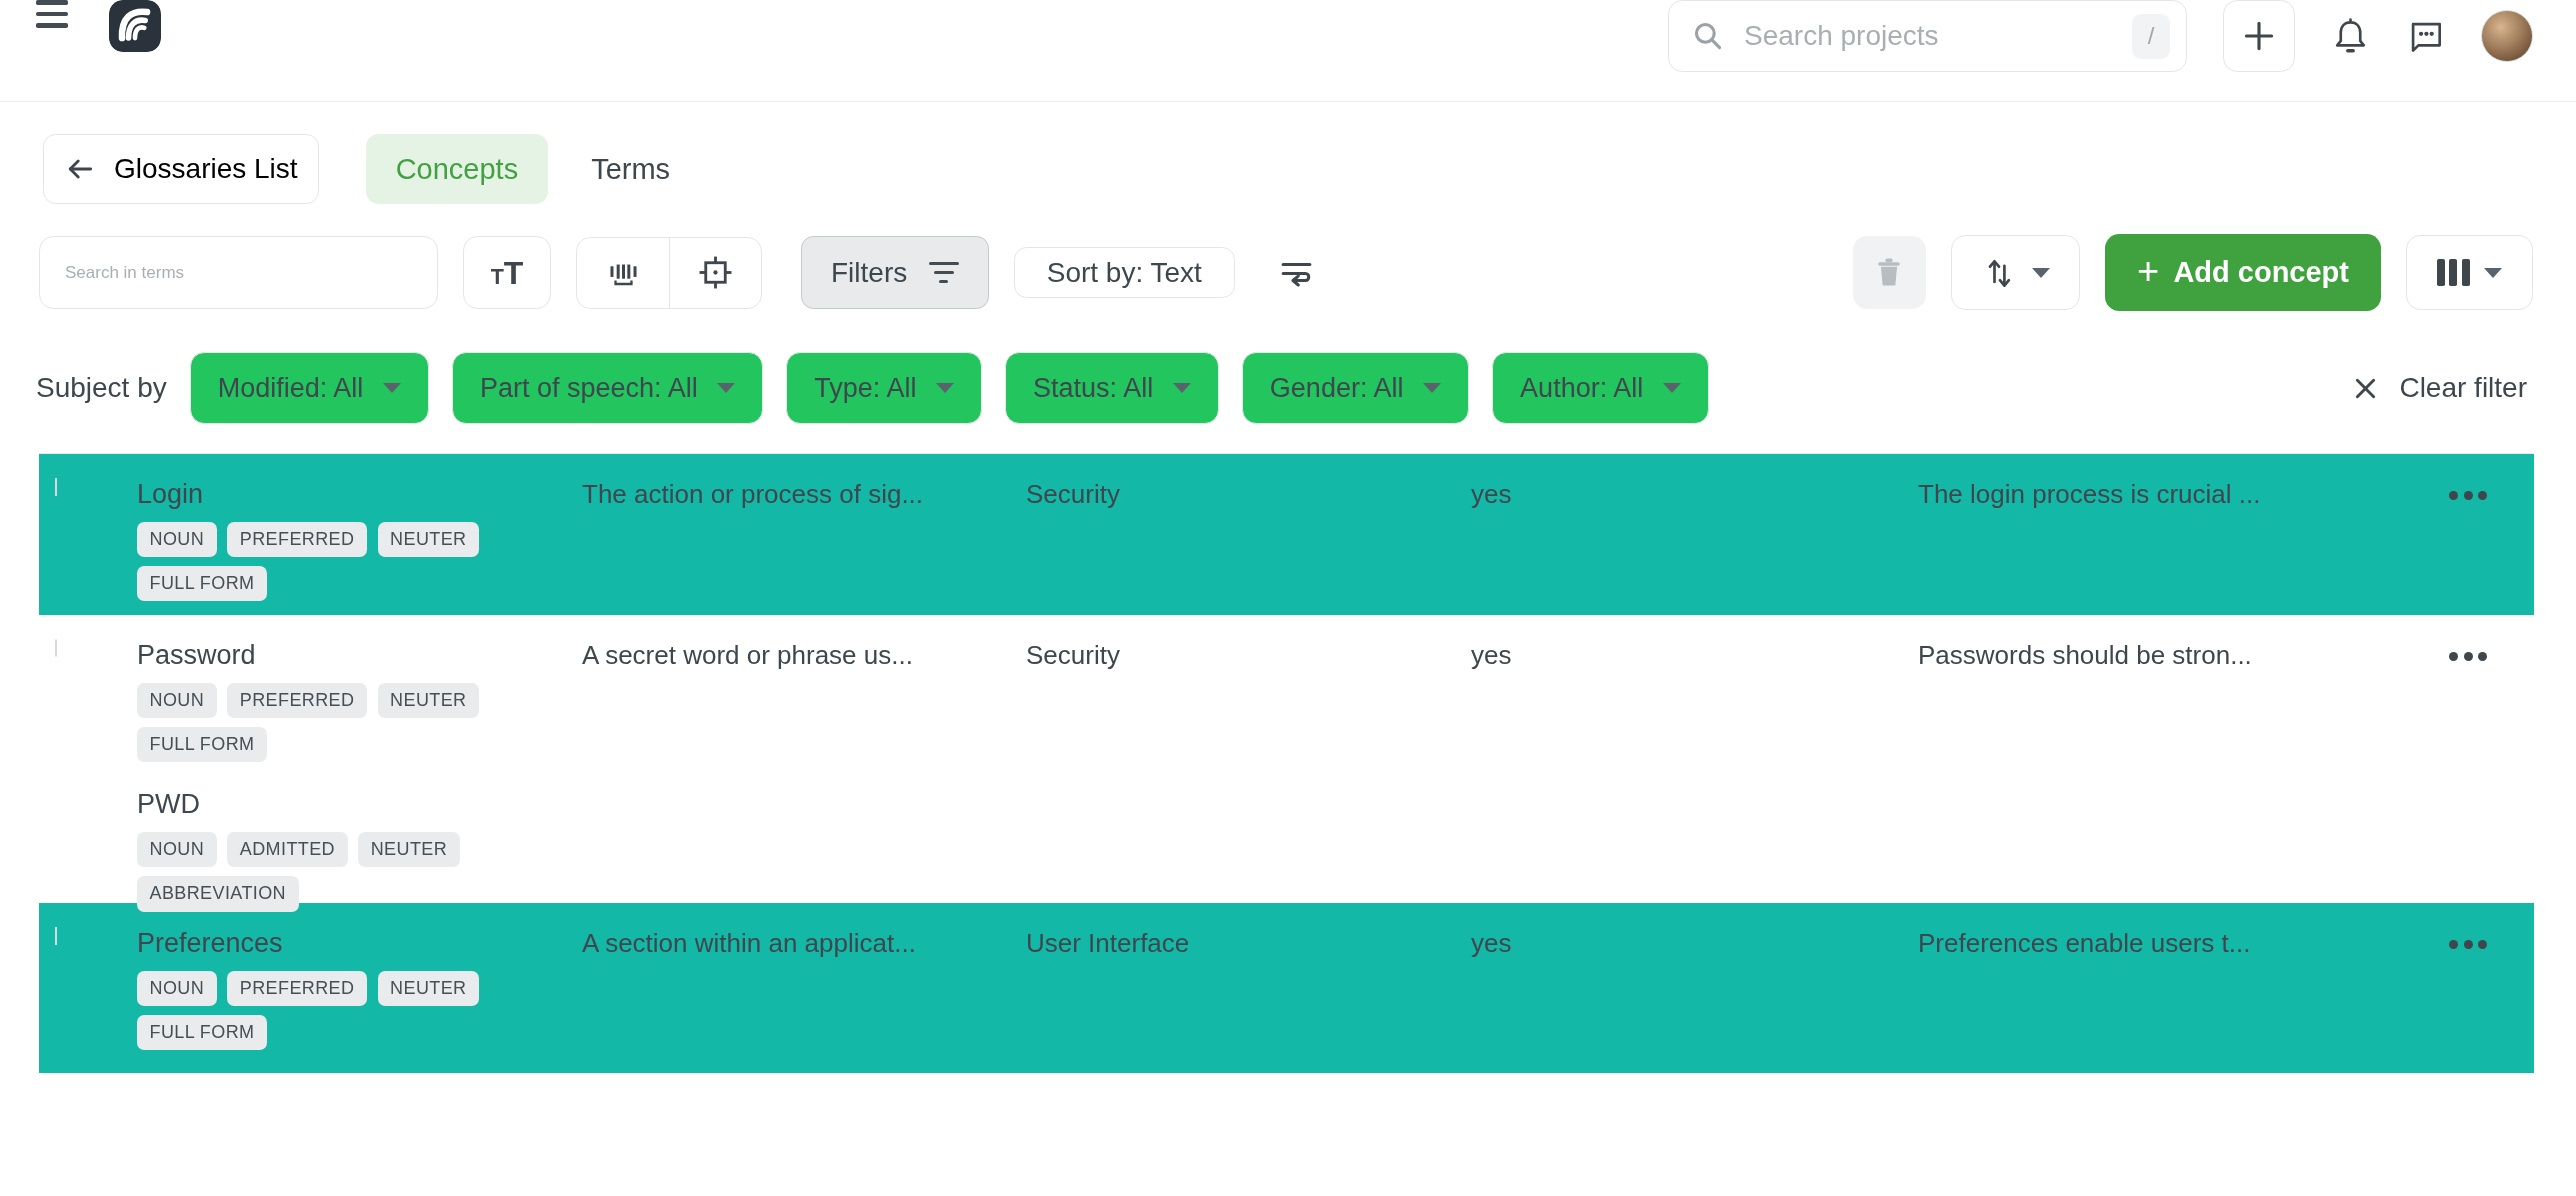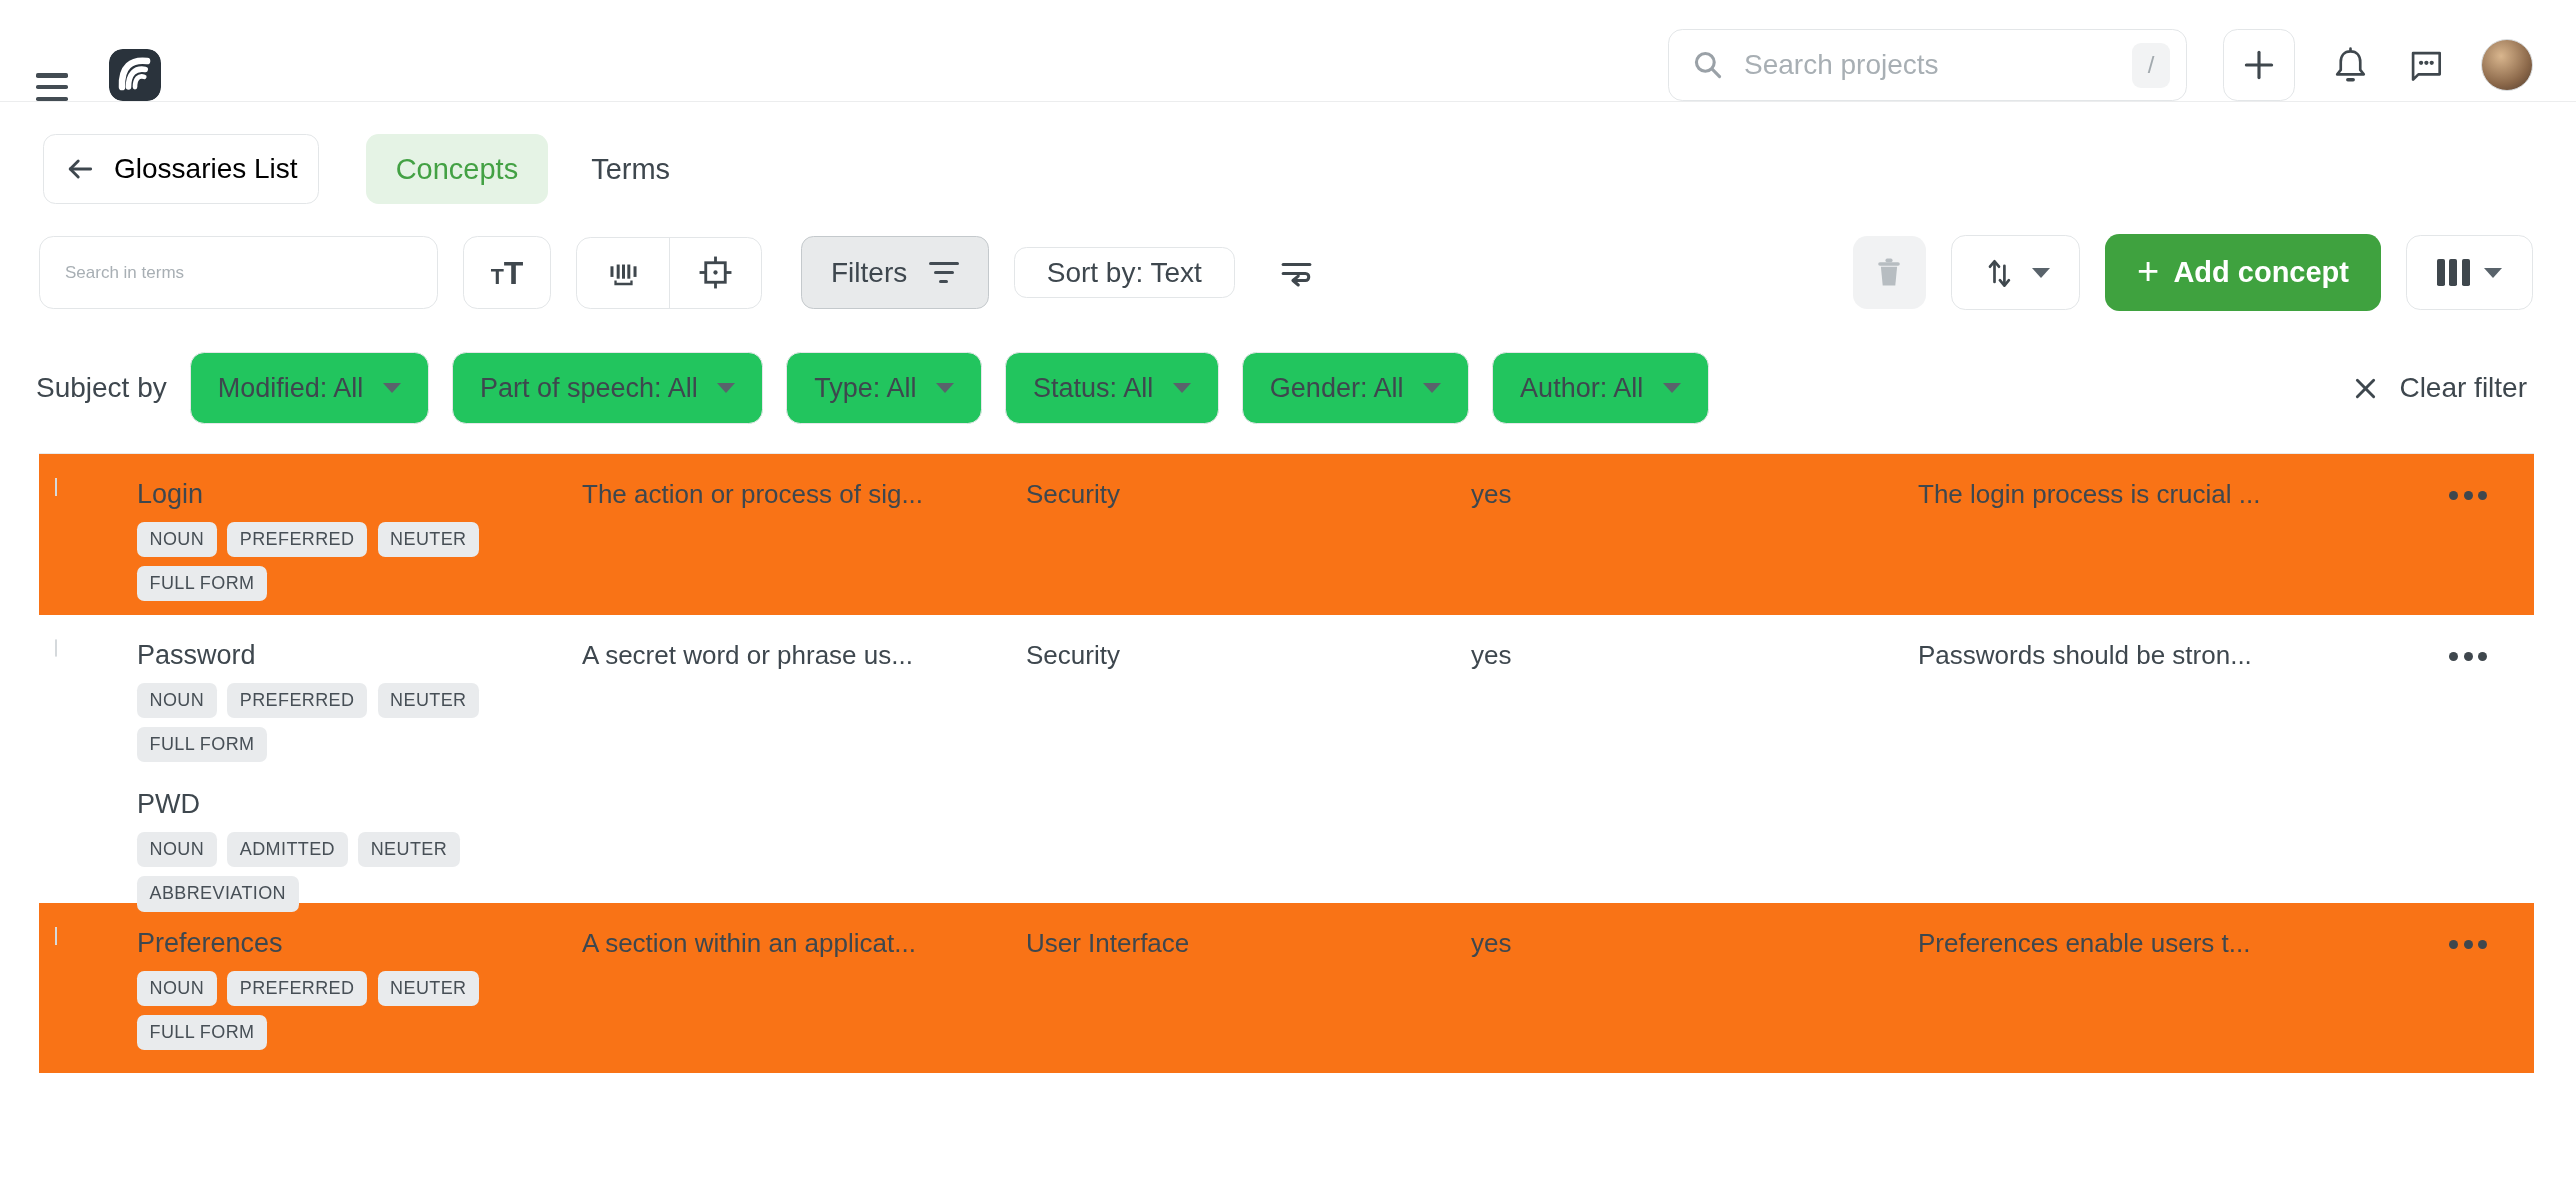--- a/index.html
+++ b/index.html
@@ -5,21 +5,21 @@
   * { box-sizing: border-box; }
   html,body { margin:0; padding:0; }
   body {
     width:2576px; height:1197px; overflow:hidden;
     background:#ffffff; color:#3e474e;
     font-family:"Liberation Sans", sans-serif;
   }
   svg { display:block; }
 
   
-  .topnav { height:102px; display:flex; align-items:flex-end; padding:0 43px 0 36px; border-bottom:1.8px solid #ecedee; }
+  .topnav { height:102px; display:flex; align-items:flex-start; padding:0 43px 0 36px; border-bottom:1.8px solid #ecedee; }
   .hamburger { width:39px; display:flex; flex-direction:column; gap:7.2px; cursor:pointer; }
   .hamburger span { display:block; width:32px; height:4.5px; background:#434c53; border-radius:1.8px; }
   .logo { width:52px; height:52px; margin-left:34px; border-radius:13.4px; }
   .topnav-right { margin-left:auto; display:flex; align-items:center; gap:36px; }
   .search-projects { width:519px; height:72px; border:1.8px solid #e3e6e8; border-radius:14.3px; display:flex; align-items:center; padding:0 16px 0 23px; gap:18px; background:#fff; }
   .search-projects input { flex:1; border:none; outline:none; font-size:28px; color:#3e474e; font-family:"Liberation Sans",sans-serif; background:transparent; min-width:0; }
   .search-projects input::placeholder { color:#a8afb4; }
   .slash-chip { width:38px; height:45px; background:#f2f3f4; border-radius:9px; color:#a2a9ae; font-size:24px; display:flex; align-items:center; justify-content:center; flex:none; }
   .plus-btn { width:72px; height:72px; border:1.8px solid #e3e6e8; border-radius:14.3px; background:#fff; display:flex; align-items:center; justify-content:center; cursor:pointer; }
   .avatar { width:52px; height:52px; border-radius:50%; background:radial-gradient(circle at 38% 32%, #d9b68e, #8a6749 62%, #4e3a2c); border:1.8px solid #d8dbdd; cursor:pointer; }
@@ -67,21 +67,21 @@
   
   .table { margin:29px 42px 0 39px; border-top:1.8px solid #e9ebec; }
   .trow { display:grid; grid-template-columns:98px 445px 444px 445px 447px 1fr 116px; }
   .thead { height:86px; align-items:center; }
   .th { font-size:23px; color:#8f979d; }
   .th-terms { font-size:24px; color:#3b444b; display:flex; align-items:center; gap:12.5px; cursor:pointer; }
   .checkbox { width:36px; height:36px; border:1.8px solid #d5d9dc; border-radius:9px; background:#fff; cursor:pointer; }
   .cb-cell { padding-left:16px; }
   .thead .cb-cell { display:flex; align-items:center; }
   .row { }
-  .row.alt { background:#f97316; }
+  .row.alt { background:#14b8a6; }
   .row.r1 { height:161px; } .row.r2 { height:288px; } .row.r3 { height:170px; }
   .row .cb-cell { padding-top:25px; }
   .cell { padding-top:25px; font-size:26px; color:#3e474e; }
   .term-name { font-size:27px; line-height:30px; color:#3e474e; cursor:pointer; }
   .badges { display:flex; gap:10.7px; margin-top:12.5px; }
   .badges.line2 { margin-top:9px; }
   .badge { background:#e9ebed; color:#474f56; font-size:18px; letter-spacing:0.4px; padding:7.2px 12.5px; border-radius:7.2px; white-space:nowrap; }
   .term-block2 { margin-top:27px; }
   .menu-cell { display:flex; justify-content:flex-end; padding:36px 47px 0 0; }
   .dots { display:flex; gap:5.4px; cursor:pointer; height:10.7px; align-items:center; }

